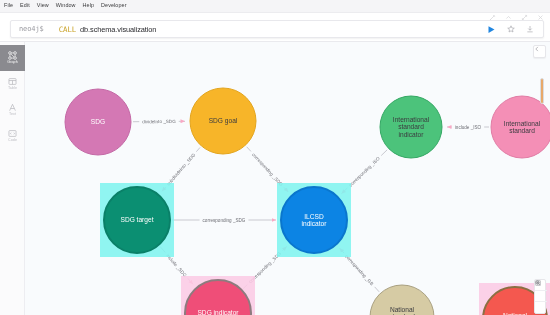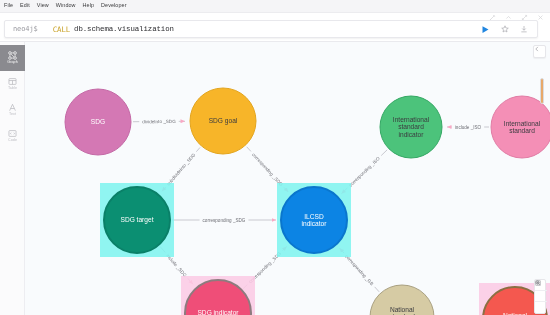--- a/index.html
+++ b/index.html
@@ -26,37 +26,37 @@
 
   
   .winbtns {
     position: absolute; top: 14px; right: 6px;
     display: flex; gap: 9px; align-items: center;
   }
   .winbtns .wb { width: 7px; height: 7px; opacity: .42; }
 
   
   .editor {
-    position: absolute; top: 20px; left: 4px; width: 534px; height: 18px;
+    position: absolute; top: 20px; left: 10px; width: 534px; height: 18px;
     background: #ffffff;
     border: 1px solid #e8e8ec;
     border-radius: 2px;
     box-shadow: 0 1px 2px rgba(0,0,0,.06);
     display: flex; align-items: center;
   }
   .prompt {
     font-family: "DejaVu Sans Mono", monospace;
     font-size: 7px; color: #9b9ba1; padding-left: 8px; letter-spacing: -.1px;
   }
   .cmd-call {
     font-family: "DejaVu Sans Mono", monospace;
     font-size: 7.4px; color: #c9a227; margin-left: 15px; letter-spacing: -.1px;
   }
   .cmd-body {
-    font-family: Liberation Mono, monospace;
+    font-family: Liberation Sans, sans-serif;
     font-size: 7.4px; color: #2a2a2e; margin-left: 4px; letter-spacing: -.1px;
   }
   .editor-actions {
     margin-left: auto; display: flex; align-items: center; gap: 11px;
     padding-right: 9px;
   }
 
   
   .frame {
     position: absolute; top: 41px; left: 0; width: 550px; height: 274px;

